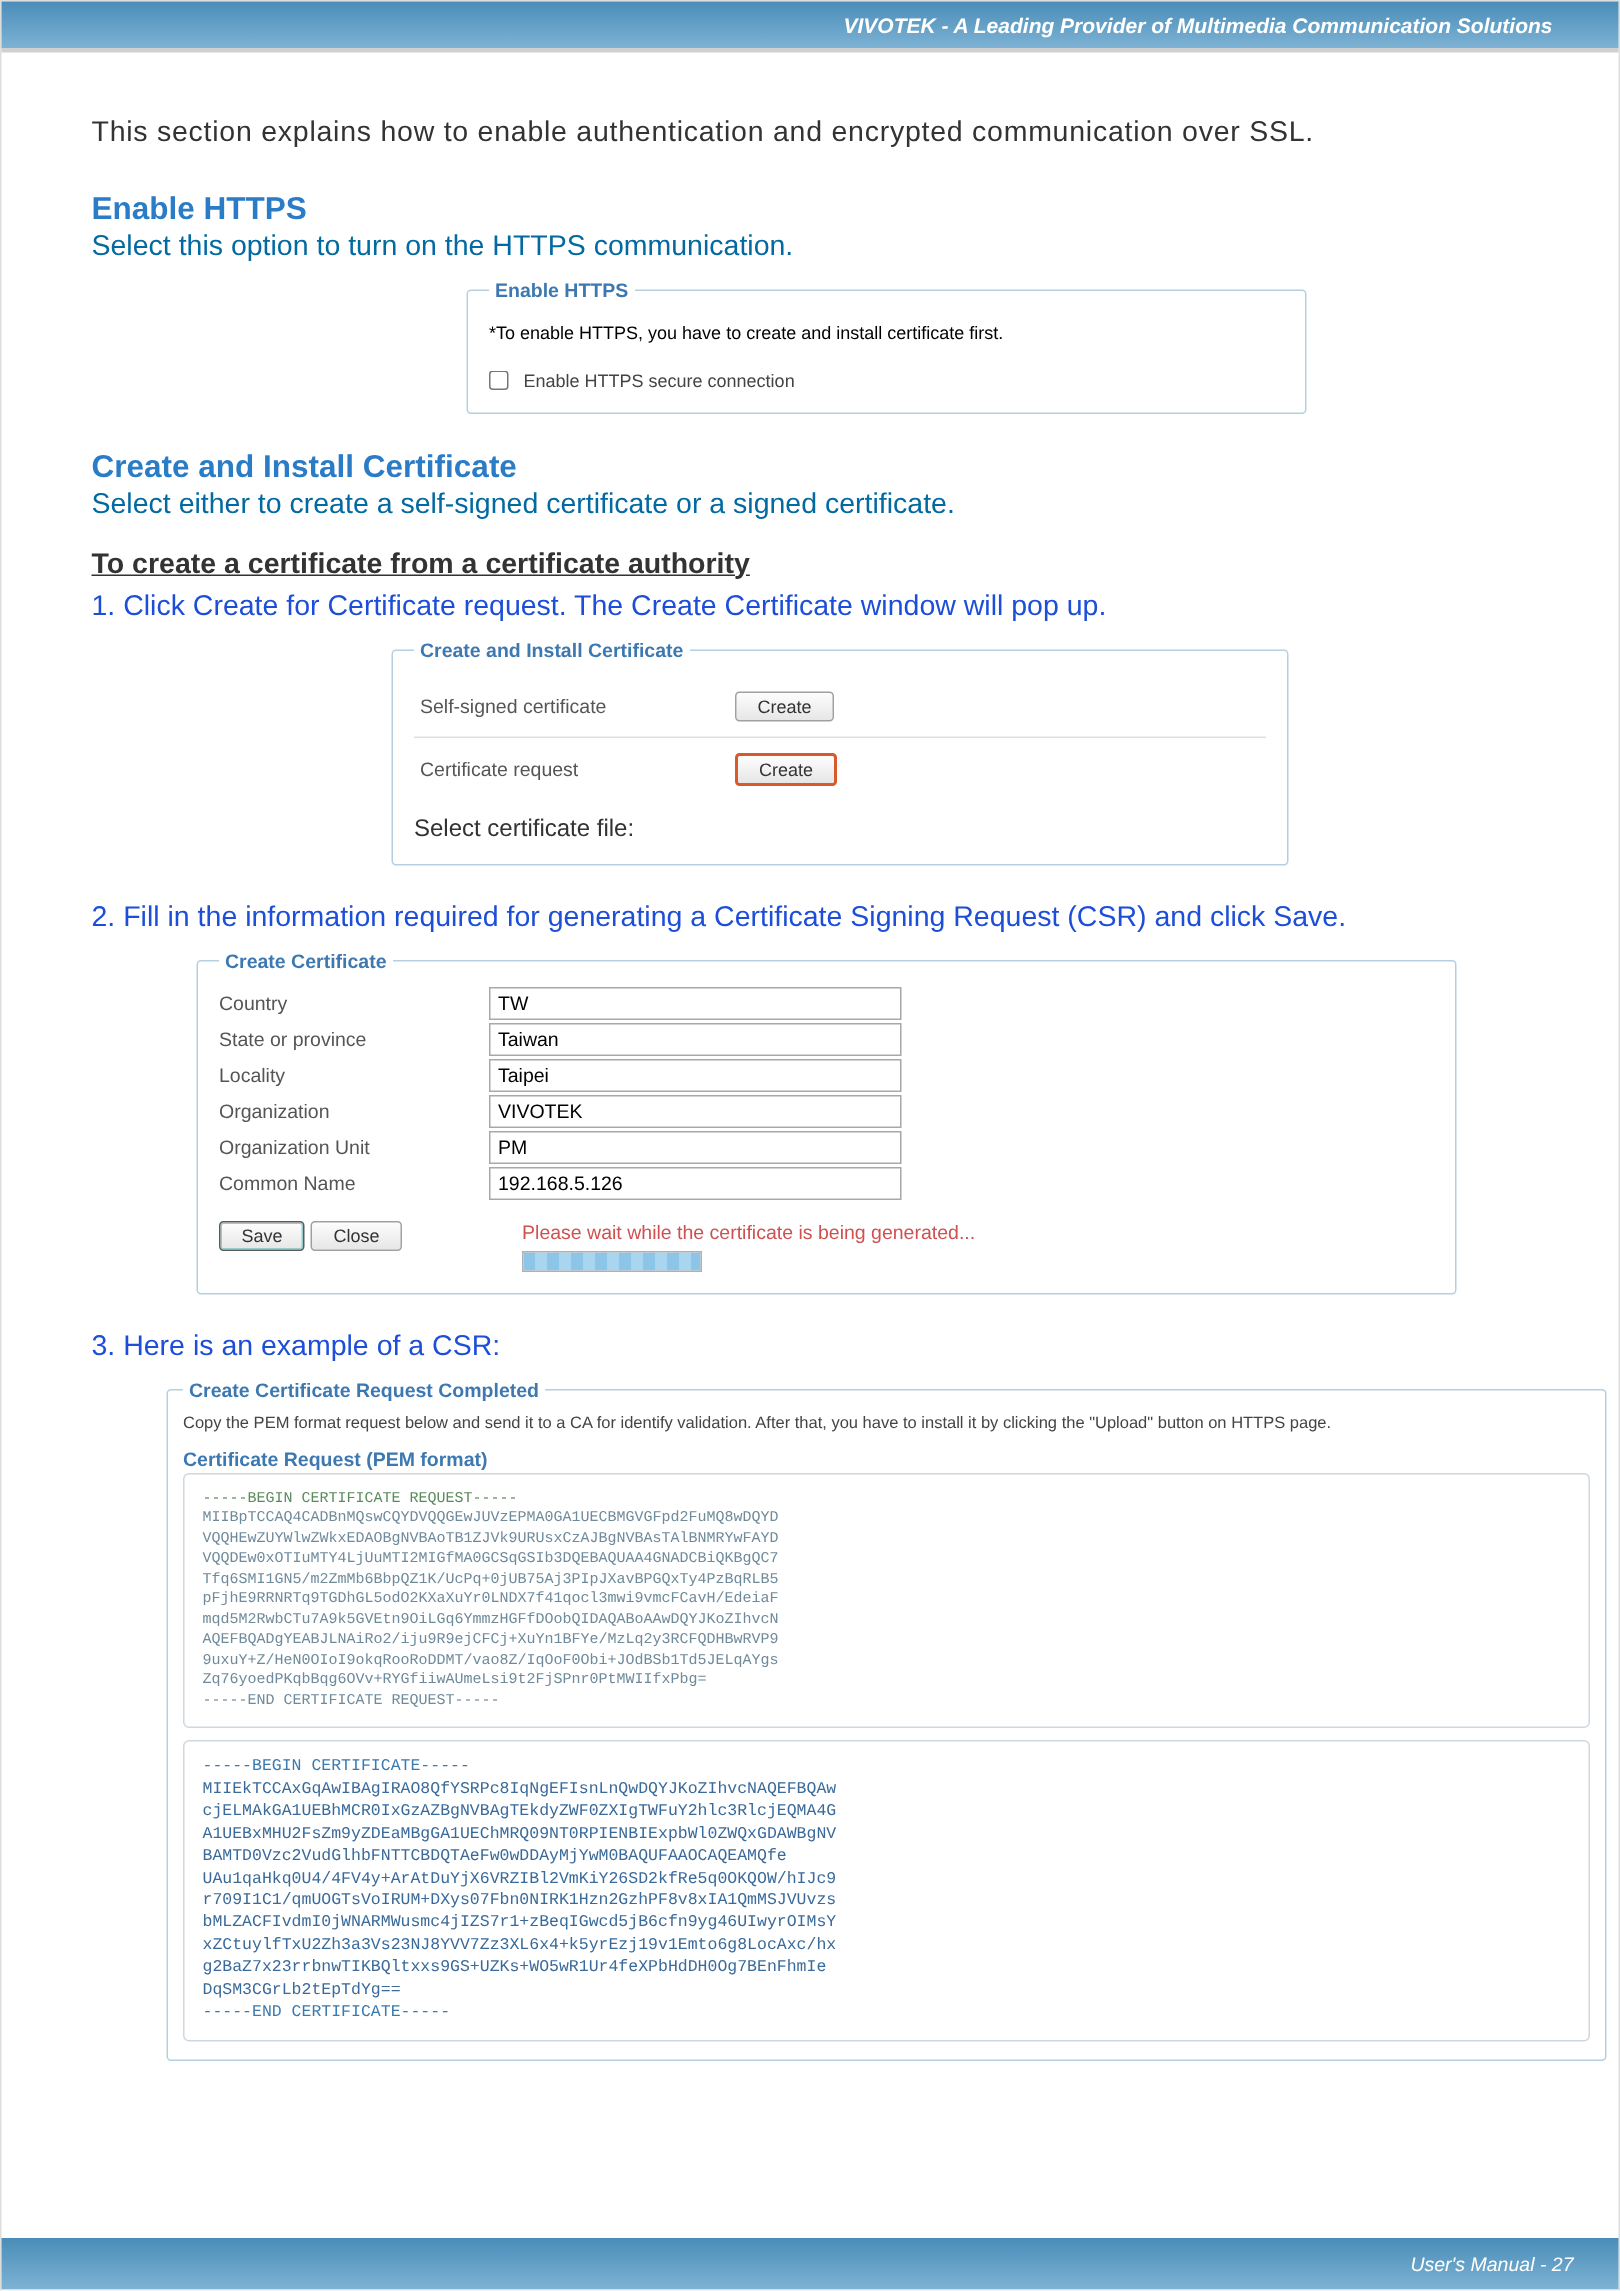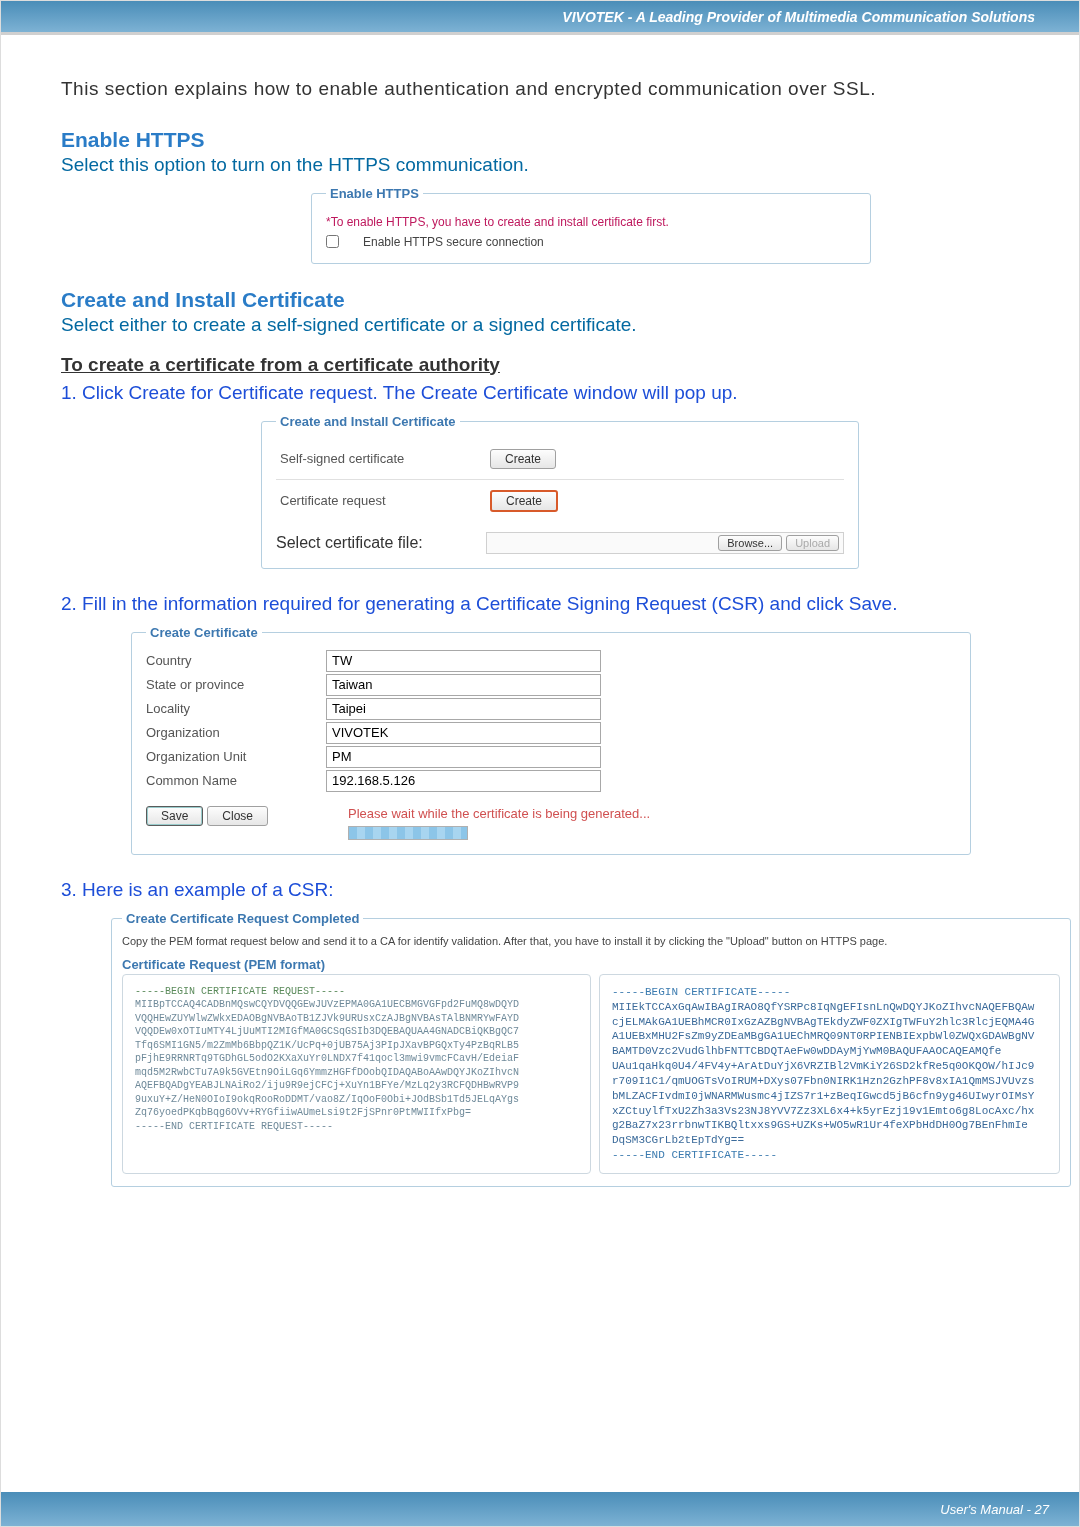--- a/index.html
+++ b/index.html
@@ -46,22 +46,22 @@
     ol.steps li { font-size: 19px; color: #1d4ed8; margin-bottom: 10px; }
 
     .ui-box {
       display: block;
       margin: 8px auto 24px;
       background: #fff;
     }
     fieldset.fs { border: 1px solid #b5cfe0; border-radius: 3px; padding: 10px 14px 14px; }
     legend.lg { color: #3d78b0; font-weight: bold; font-size: 13px; padding: 0 4px; }
     .enable-box { width: 560px; margin-left: 250px; }
-    .enable-note { font-size: 12px; color: #be185d; margin: 4px 0 6px; }
-    .chk-row { display: flex; align-items: center; gap: 24px; font-size: 12px; color: #444; }
+    .enable-note { font-size: 12px; color: #000000; margin: 4px 0 18px; }
+    .chk-row { display: flex; align-items: center; gap: 10px; font-size: 12px; color: #444; }
     input[type=checkbox] { width: 13px; height: 13px; }
 
     .create-box { width: 598px; margin-left: 200px; }
     .row { display: flex; align-items: center; padding: 10px 4px; font-size: 13px; color: #555; }
     .row.bordered { border-bottom: 1px solid #e0e0e0; }
     .row .label { width: 210px; }
     .btn {
       display: inline-block;
       padding: 2px 14px;
       border: 1px solid #a0a0a0;
@@ -87,21 +87,21 @@
     .save-btns { display: flex; gap: 4px; }
     .save-btns .btn.hl2 { border: 1px solid #5a5a5a; box-shadow: inset 0 0 0 1px #9cc; }
     .wait-col { font-size: 13px; color: #d05050; }
     .progress { width: 120px; height: 14px; border: 1px solid #b0b0b0; margin-top: 5px;
       background: repeating-linear-gradient(90deg, #8cc5e8 0 8px, #a8d5f0 8px 16px);
     }
 
     .csr-box { width: 960px; margin-left: 50px; }
     .csr-box .inner-legend { color: #3d78b0; font-weight: bold; font-size: 13px; margin: 4px 0 2px; }
     .csr-instruction { font-size: 11px; color: #444; margin-bottom: 8px; line-height: 1.4; }
-    .csr-panels { display: flex; gap: 8px; }
+    .csr-panels { display: flex; gap: 8px; flex-direction: column; }
     .csr-panel {
       border: 1px solid #cdd8e0; border-radius: 4px; padding: 10px 12px; font-family: "Courier New", monospace;
       font-size: 10px; line-height: 1.35; word-break: break-all; color: #6f8a9a;
     }
     .csr-panel.left { flex: 0 0 50%; }
     .csr-panel.right { flex: 1; color: #3a6a9a; font-size: 11px; }
     .csr-panel .green { color: #5a8a5a; }
     .csr-panel .blue { color: #3a7aaf; display: block; }
 
     .footer {
@@ -152,24 +152,20 @@
         <div class="row bordered">
           <span class="label">Self-signed certificate</span>
           <button class="btn">Create</button>
         </div>
         <div class="row">
           <span class="label">Certificate request</span>
           <button class="btn hl">Create</button>
         </div>
         <div class="file-row">
           <span class="label" style="width:210px">Select certificate file:</span>
-          <div class="file-slot">
-            <button class="btn inner-btn">Browse...</button>
-            <button class="btn inner-btn disabled">Upload</button>
-          </div>
         </div>
       </fieldset>
     </div>
 
     <ol class="steps">
       <li>2. Fill in the information required for generating a Certificate Signing Request (CSR) and click Save.</li>
     </ol>
 
     <div class="ui-box cert-create">
       <fieldset class="fs">

